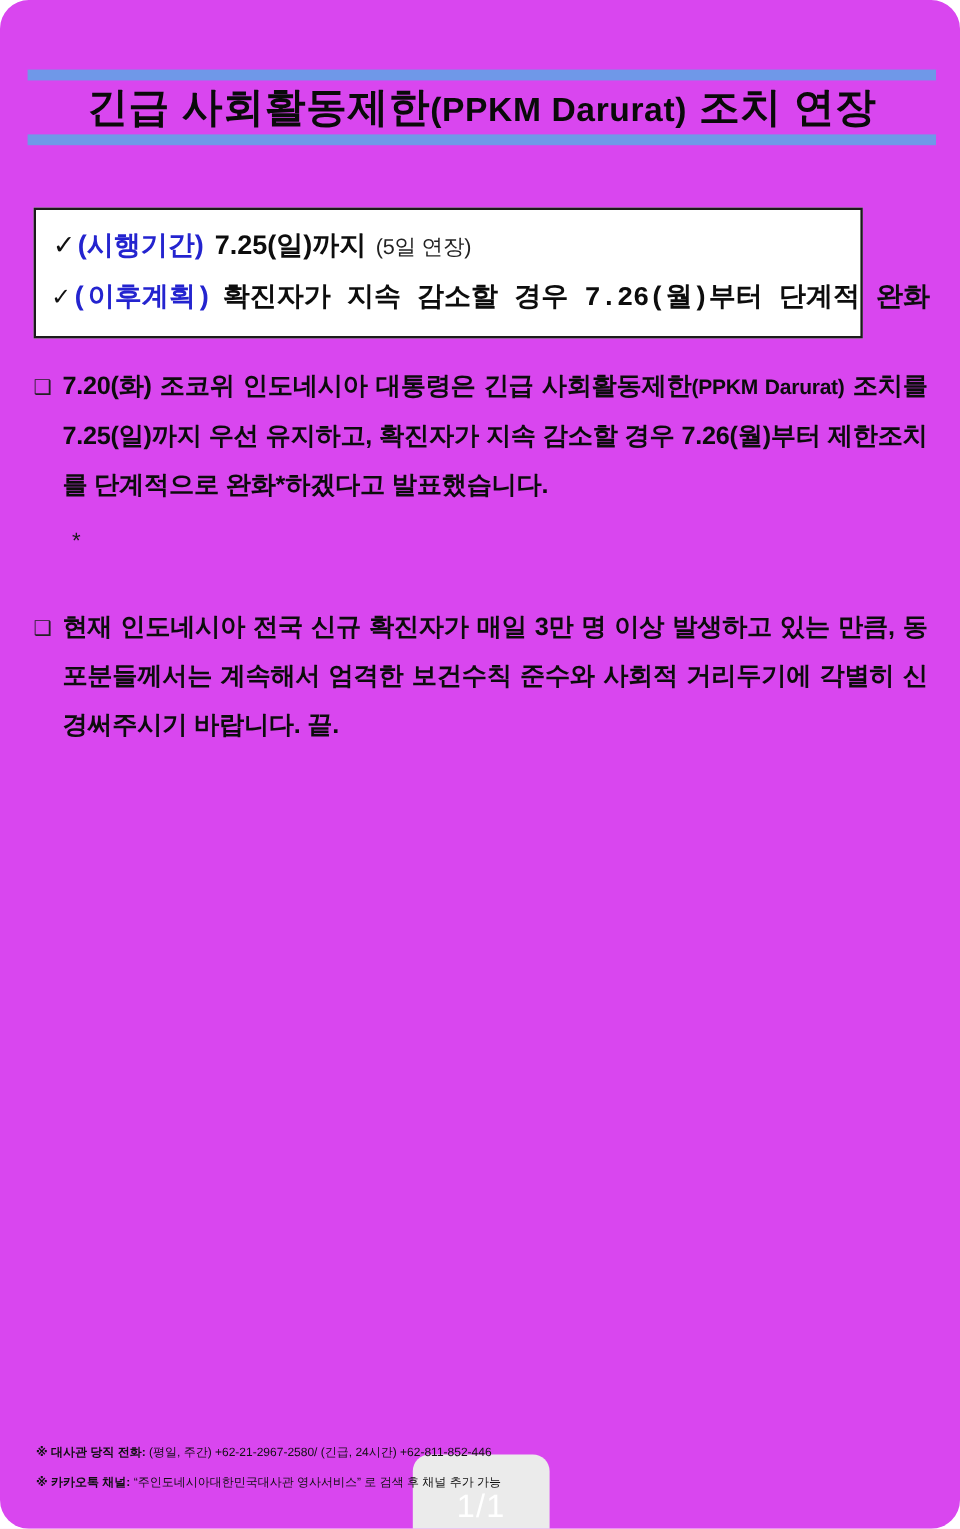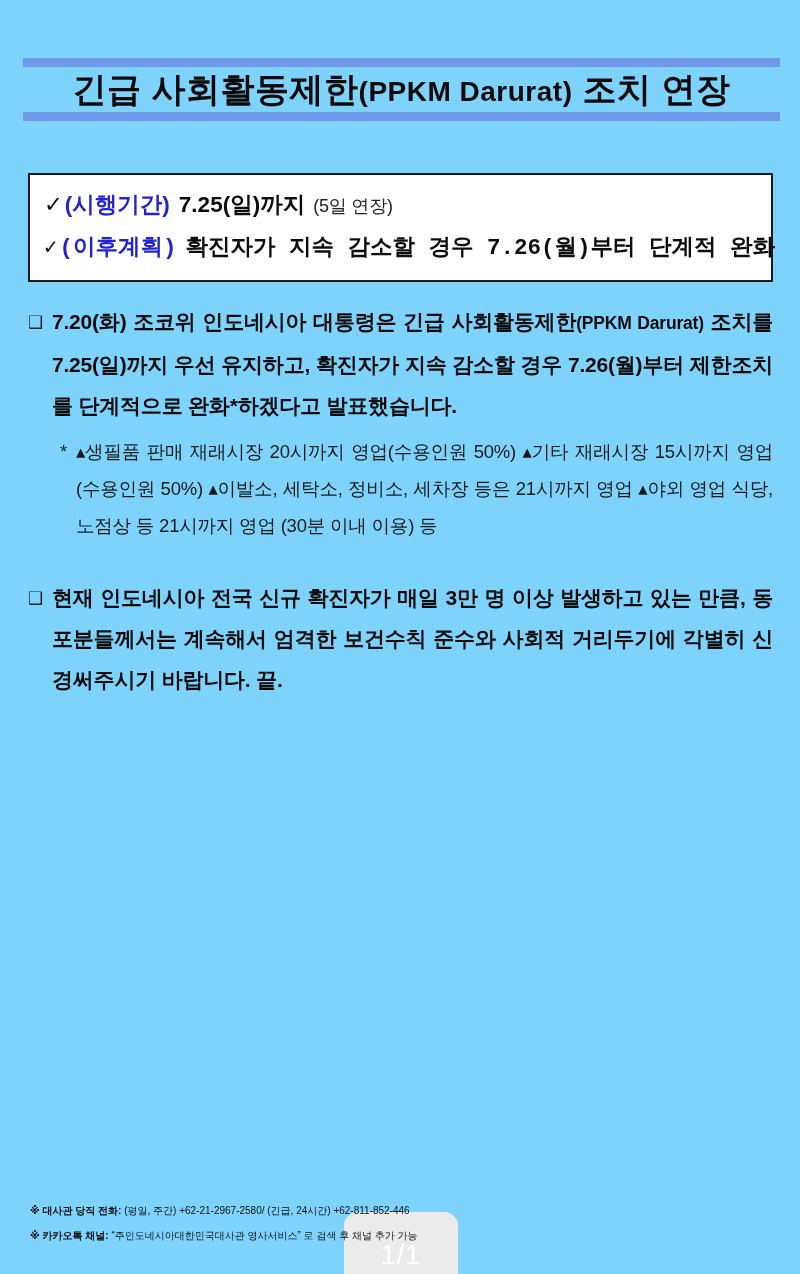--- a/index.html
+++ b/index.html
@@ -1,34 +1,34 @@
 <!DOCTYPE html>
 <html lang="ko"><head>
 <meta charset="utf-8">
 <style>
   html,body{margin:0;padding:0;background:#ffffff;}
   .page{
-    position:relative;width:800px;height:1274px;background:#7dd3fc;overflow:hidden;
-    font-family:"Liberation Sans","DejaVu Sans",sans-serif;color:#0d0d0d;
+    position:relative;width:800px;height:1274px;background:#d946ef;overflow:hidden;
+    font-family:"Liberation Sans","DejaVu Sans",sans-serif;color:#0d0d0d;border-radius:24px;
   }
   
   .rule{position:absolute;left:23px;width:757px;height:9px;background:#6f98e8;}
   .rule.top{top:58px;}
   .rule.bottom{top:112px;}
   .doc-title{
     position:absolute;left:23px;top:67px;width:757px;text-align:center;
     font-size:34px;font-weight:800;letter-spacing:.5px;color:#0a0a0a;white-space:nowrap;
   }
   .doc-title .latin{font-size:28px;font-weight:700;}
   .byline{
     position:absolute;right:27px;top:127px;font-size:19px;color:#141414;letter-spacing:.2px;
   }
   
   .summary-box{
-    position:absolute;left:28px;top:173px;width:745px;box-sizing:border-box;
+    position:absolute;left:28px;top:173px;width:691px;box-sizing:border-box;
     border:2px solid #1b1b1b;background:#fff;padding:13px 26px 15px 14px;
   }
   .summary-row{font-size:22.5px;font-weight:700;line-height:34px;white-space:nowrap;}
   .summary-row + .summary-row{margin-top:8px;font-family:Liberation Mono, monospace;}
   .summary-row .check{color:#111;margin-right:2px;font-weight:700;}
   .summary-row .lbl{color:#2424cf;margin-right:9px;}
   .summary-row .note{font-size:18px;font-weight:400;color:#222;margin-left:8px;letter-spacing:-.2px;}
   
   .body{position:absolute;left:28px;top:301px;width:745px;}
   .para{
@@ -74,21 +74,20 @@
       <span class="check">✓</span><span class="lbl">(이후계획)</span><span>확진자가 지속 감소할 경우 7.26(월)부터 단계적 완화</span>
     </div>
   </div>
 
   <div class="body">
     <div class="para">
       <span class="bullet">❑</span><span>7.20(화) 조코위 인도네시아 대통령은 긴급 사회활동제한</span><span class="latin-small">(PPKM Darurat)</span><span> 조치를 7.25(일)까지 우선 유지하고, 확진자가 지속 감소할 경우 7.26(월)부터 제한조치를 단계적으로 완화*하겠다고 발표했습니다.</span>
     </div>
     <div class="sub-note">
       <span class="marker">*</span>
-      <span class="ncontent">▴생필품 판매 재래시장 20시까지 영업(수용인원 50%) ▴기타 재래시장 15시까지 영업(수용인원 50%) ▴이발소, 세탁소, 정비소, 세차장 등은 21시까지 영업 ▴야외 영업 식당, 노점상 등 21시까지 영업 (30분 이내 이용) 등</span>
     </div>
     <div class="para second">
       <span class="bullet">❑</span><span>현재 인도네시아 전국 신규 확진자가 매일 3만 명 이상 발생하고 있는 만큼, 동포분들께서는 계속해서 엄격한 보건수칙 준수와 사회적 거리두기에 각별히 신경써주시기 바랍니다.   끝.</span>
     </div>
   </div>
 
   <div class="page-pill">
     <span class="pill-text">1/1</span>
   </div>
 

